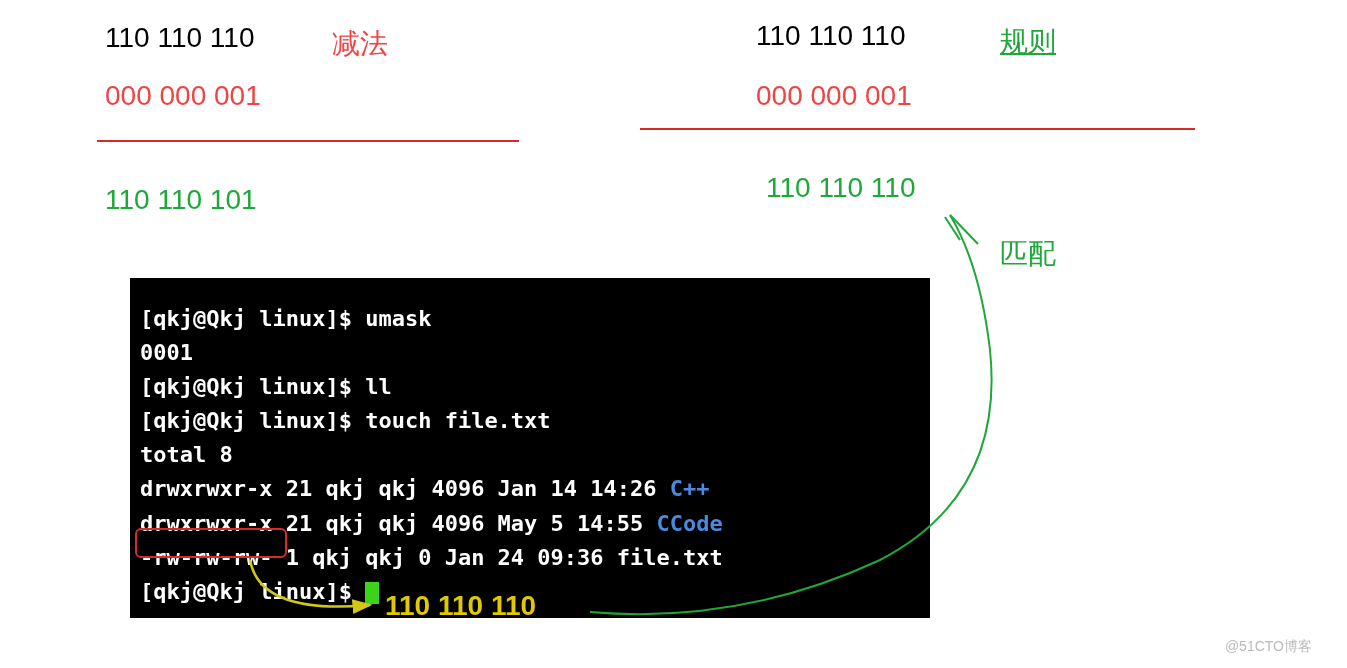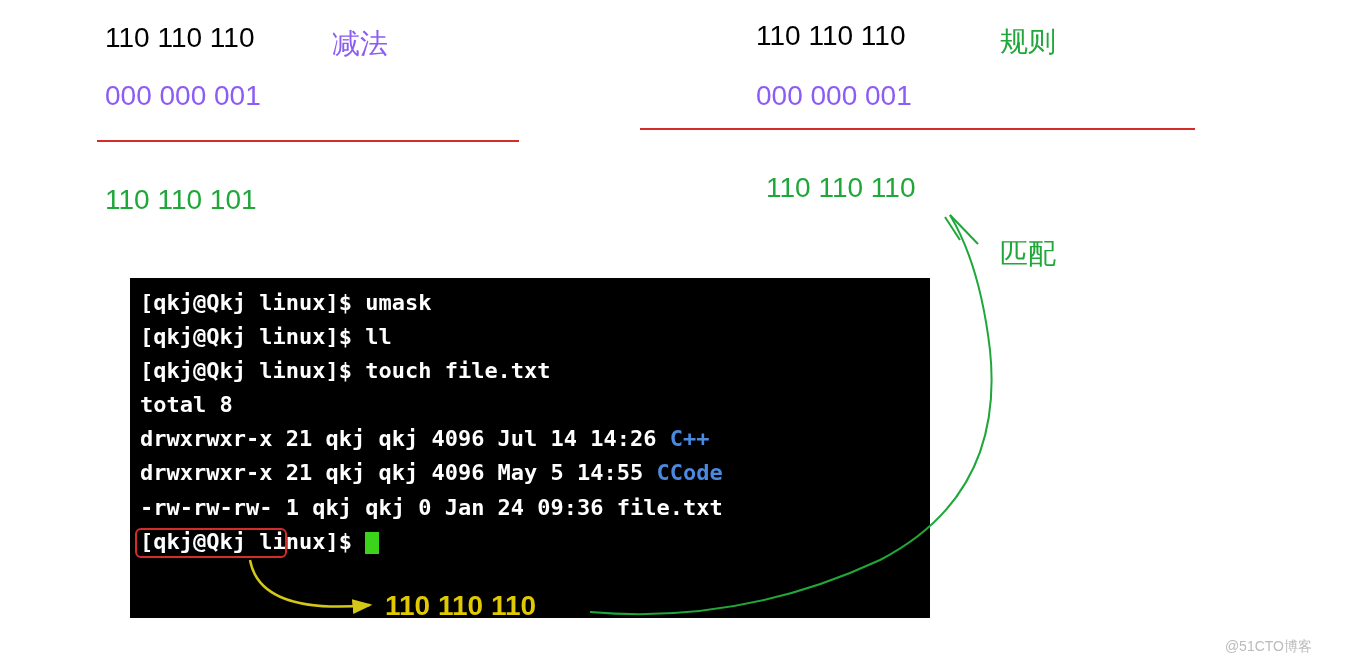--- a/index.html
+++ b/index.html
@@ -8,39 +8,39 @@
     height: 668px; 
     background: #fff; 
     font-family: Arial, "Microsoft YaHei", sans-serif;
     position: relative;
   }
   .calc-block {
     position: absolute;
     font-size: 28px;
   }
   .black-text { color: #000; }
-  .red-text { color: #8b5cf6; }
+  .red-text { color: #ef4444; }
   .green-text { color: #1fa73a; }
   .hr-red {
     position: absolute;
     height: 2px;
     background: #d52b29;
   }
   .terminal {
     position: absolute;
     left: 130px;
     top: 278px;
     width: 800px;
     height: 340px;
     background: #000;
     font-family: "DejaVu Sans Mono", Consolas, monospace;
     font-size: 22px;
     font-weight: bold;
     color: #fff;
-    padding: 8px 10px;
+    padding: 24px 10px;
     line-height: 1.55;
   }
   .t-white { color: #fff; }
   .t-blue { color: #4a8ae0; }
   .t-cursor { display:inline-block; width: 14px; height: 22px; background: #3cd41a; vertical-align: middle; }
   .redbox {
     position: absolute;
     border: 2px solid #d52b29;
     border-radius: 6px;
   }
@@ -72,29 +72,30 @@
 <div class="calc-block black-text" style="left:105px; top:22px;">110 110 110</div>
 <div class="calc-block red-text" style="left:105px; top:80px;">000 000 001</div>
 <div class="hr-red" style="left:97px; top:140px; width:422px;"></div>
 <div class="calc-block green-text" style="left:105px; top:184px;">110 110 101</div>
 <div class="label-annot red-text" style="left:332px; top:25px;">减法</div>
 
 <div class="calc-block black-text" style="left:756px; top:20px;">110 110 110</div>
 <div class="calc-block red-text" style="left:756px; top:80px;">000 000 001</div>
 <div class="hr-red" style="left:640px; top:128px; width:555px;"></div>
 <div class="calc-block green-text" style="left:766px; top:172px;">110 110 110</div>
-<div class="label-annot green-text" style="left:1000px; top:23px;">规则</div>
+<div class="label-annot green-text" style="left:1000px; top:23px;text-decoration:underline;">规则</div>
 <div class="label-annot green-text" style="left:1000px; top:235px;">匹配</div>
 
 <div class="terminal">
   <div><span>[qkj@Qkj linux]$ </span><span>umask</span></div>
+  <div>0001</div>
   <div><span>[qkj@Qkj linux]$ </span><span>ll</span></div>
   <div><span>[qkj@Qkj linux]$ </span><span>touch file.txt</span></div>
   <div>total 8</div>
-  <div><span class="t-white">drwxrwxr-x 21 qkj qkj 4096 Jul 14 14:26 </span><span class="t-blue">C++</span></div>
+  <div><span class="t-white">drwxrwxr-x 21 qkj qkj 4096 Jan 14 14:26 </span><span class="t-blue">C++</span></div>
   <div><span class="t-white">drwxrwxr-x 21 qkj qkj 4096 May  5 14:55 </span><span class="t-blue">CCode</span></div>
   <div><span class="t-white">-rw-rw-rw-  1 qkj qkj    0 Jan 24 09:36 file.txt</span></div>
   <div><span>[qkj@Qkj linux]$ </span><span class="t-cursor"></span></div>
 </div>
 
 <div class="redbox" style="left:135px; top:528px; width:152px; height:30px;"></div>
 
 <div class="yellow-text" style="left:385px; top:590px;">110 110 110</div>
 
 <svg class="arrow" style="left:0; top:0; width:1347px; height:668px;">

